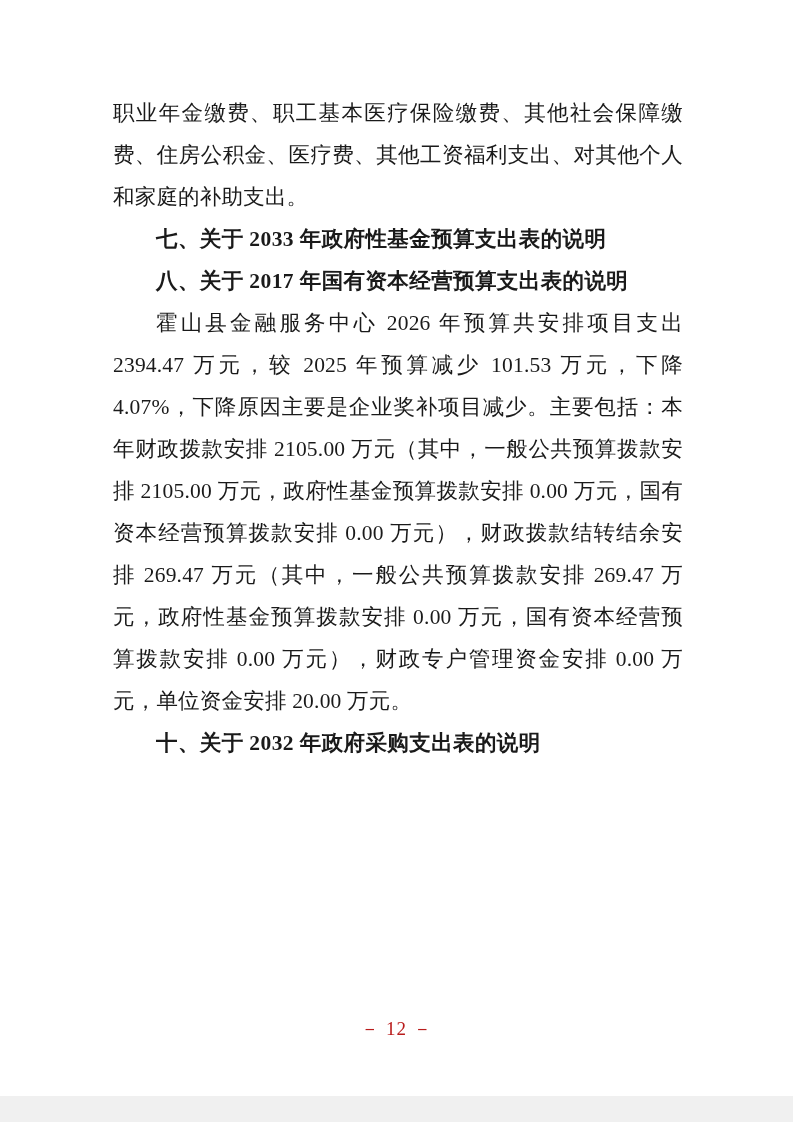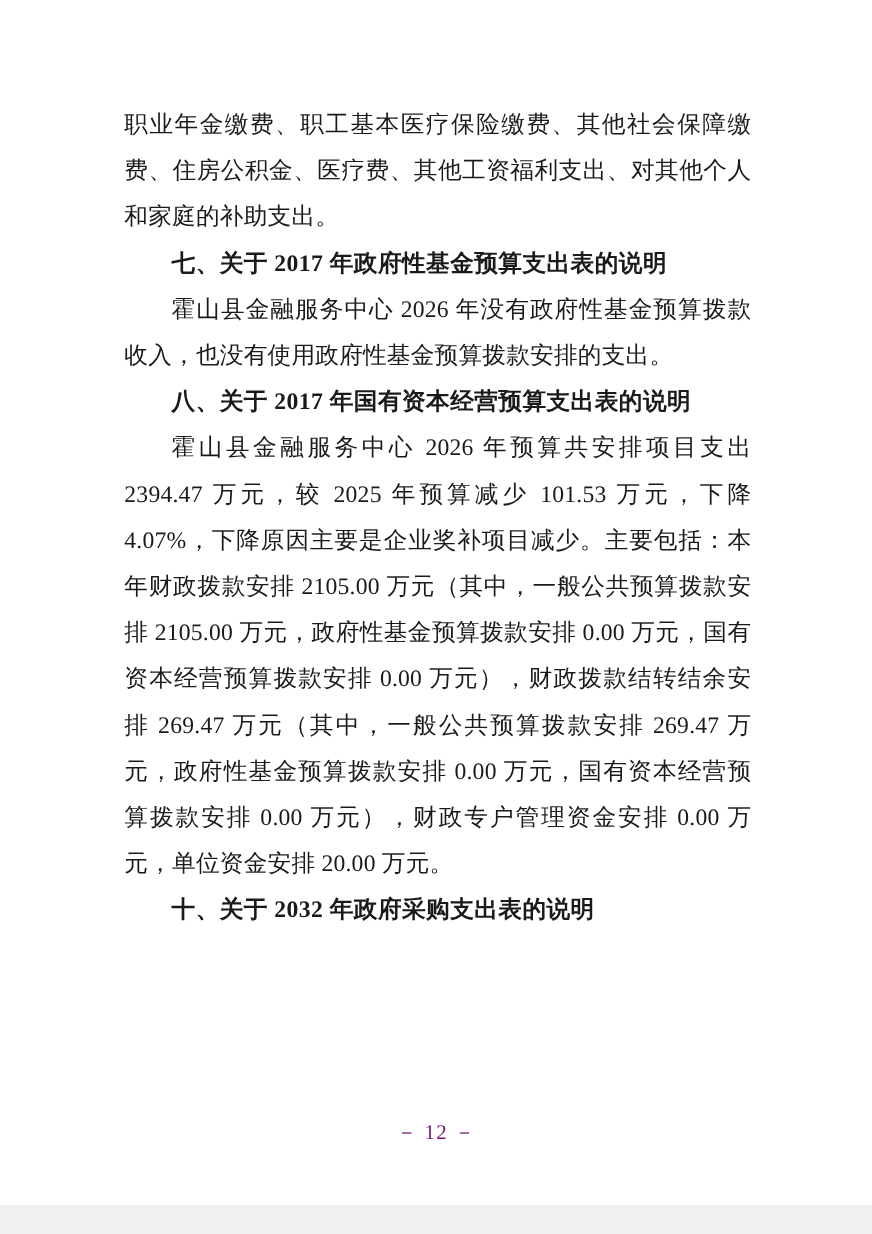--- a/index.html
+++ b/index.html
@@ -47,36 +47,35 @@
     font-weight: bold;
   }
   .footer {
     position: absolute;
     left: 0;
     right: 0;
     top: 1016px;
     text-align: center;
     font-size: 19px;
     font-family: "Liberation Serif", "DejaVu Serif", serif;
-    color: #701a75;
+    color: #b91c1c;
     letter-spacing: 1px;
   }
 </style>
 </head>
 <body>
 
 <div class="page">
   <div class="content">
 
     <p class="para">职业年金缴费、职工基本医疗保险缴费、其他社会保障缴费、住房公积金、医疗费、其他工资福利支出、对其他个人和家庭的补助支出。</p>
 
 
-    <p class="heading">七、关于 2017 年政府性基金预算支出表的说明</p>
+    <p class="heading">七、关于 2033 年政府性基金预算支出表的说明</p>
 
-    <p class="para indent">霍山县金融服务中心 2026 年没有政府性基金预算拨款收入，也没有使用政府性基金预算拨款安排的支出。</p>
 
     <p class="heading">八、关于 2017 年国有资本经营预算支出表的说明</p>
 
 
 
     <p class="para indent">霍山县金融服务中心 2026 年预算共安排项目支出 2394.47 万元，较 2025 年预算减少 101.53 万元，下降 4.07%，下降原因主要是企业奖补项目减少。主要包括：本年财政拨款安排 2105.00 万元（其中，一般公共预算拨款安排 2105.00 万元，政府性基金预算拨款安排 0.00 万元，国有资本经营预算拨款安排 0.00 万元），财政拨款结转结余安排 269.47 万元（其中，一般公共预算拨款安排 269.47 万元，政府性基金预算拨款安排 0.00 万元，国有资本经营预算拨款安排 0.00 万元），财政专户管理资金安排 0.00 万元，单位资金安排 20.00 万元。</p>
 
     <p class="heading">十、关于 2032 年政府采购支出表的说明</p>
 
   </div>

